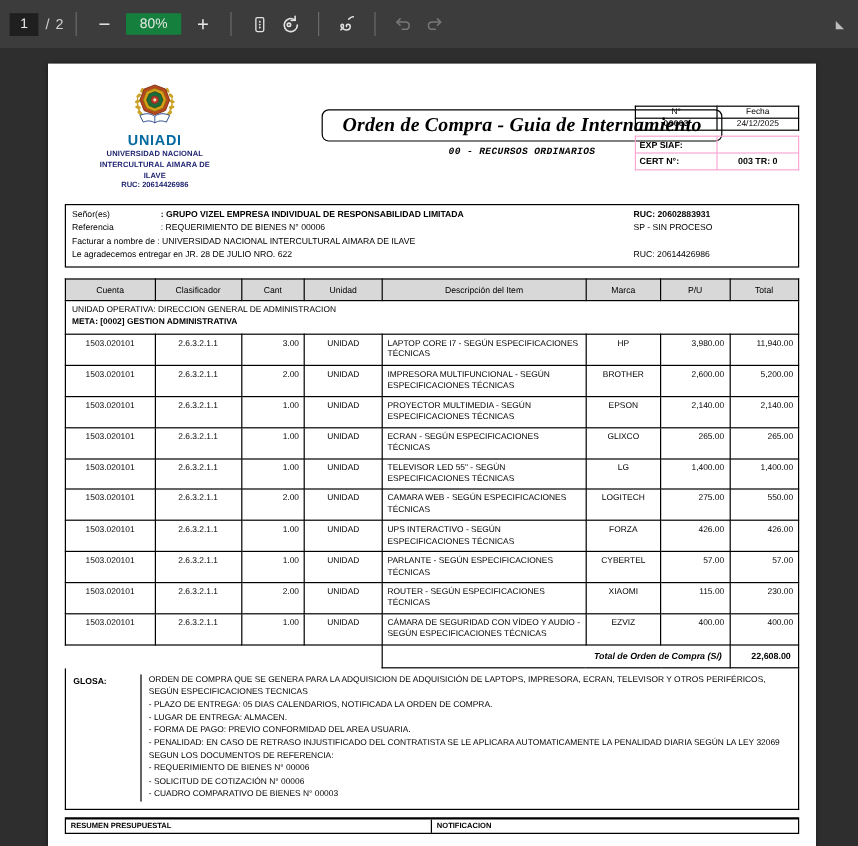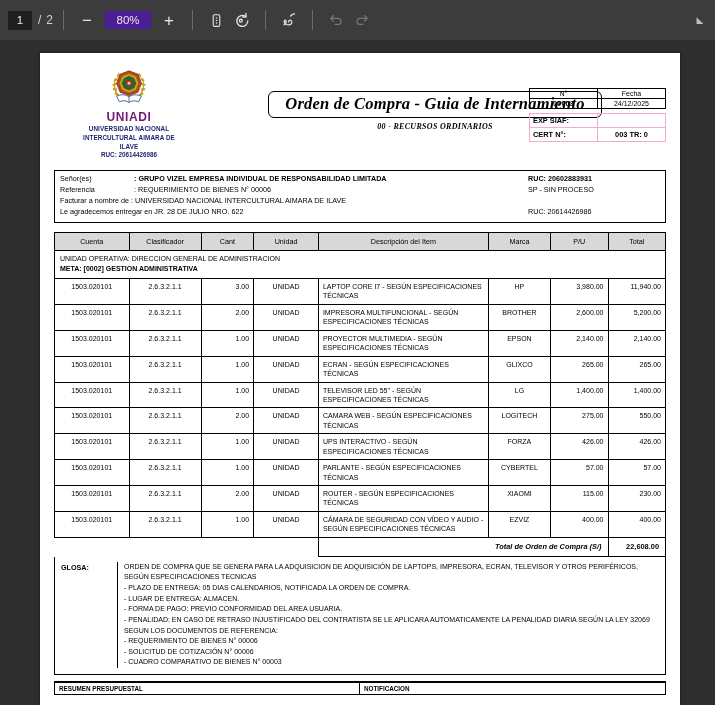--- a/index.html
+++ b/index.html
@@ -53,21 +53,21 @@
     color: #e2e2e2;
     cursor: pointer;
     border-radius: 3px;
     background: transparent;
     border: none;
     padding: 0;
   }
   .tb-btn.dim { color: #777; }
   .tb-btn svg { display: block; }
   #zoom-level {
-    background: #4c1d95;
+    background: #15803d;
     color: #e8e8e8;
     font-size: 11.5px;
     padding: 3px 11px;
     margin: 0 5px;
     border: none;
     min-width: 46px;
     text-align: center;
     cursor: pointer;
     border-radius: 1px;
   }
@@ -113,21 +113,21 @@
   }
   .brand {
     width: 150px;
     text-align: center;
     padding-top: 3px;
   }
   .logo { margin: 0 auto 1px auto; display:block; }
   .brand-acronym {
     font-size: 12px;
     font-weight: bold;
-    color: #701a75;
+    color: #0369a1;
     letter-spacing: .6px;
     line-height: 1.05;
   }
   .brand-name {
     font-size: 6.3px;
     color: #1a1f6e;
     font-weight: bold;
     line-height: 1.28;
     margin-top: 1px;
     letter-spacing: .1px;
@@ -149,21 +149,21 @@
     border-radius: 6px;
     padding: 2px 16px 3px 16px;
     font-family: "Liberation Serif", serif;
     font-size: 16.5px;
     font-style: italic;
     font-weight: bold;
     letter-spacing: .2px;
     white-space: nowrap;
   }
   .subtitle {
-    font-family: Liberation Serif, serif;
+    font-family: Liberation Mono, monospace;
     font-size: 8px;
     font-style: italic;
     font-weight: bold;
     margin-top: 4px;
     letter-spacing: .3px;
   }
 
   
   .num-block {
     position: absolute;

